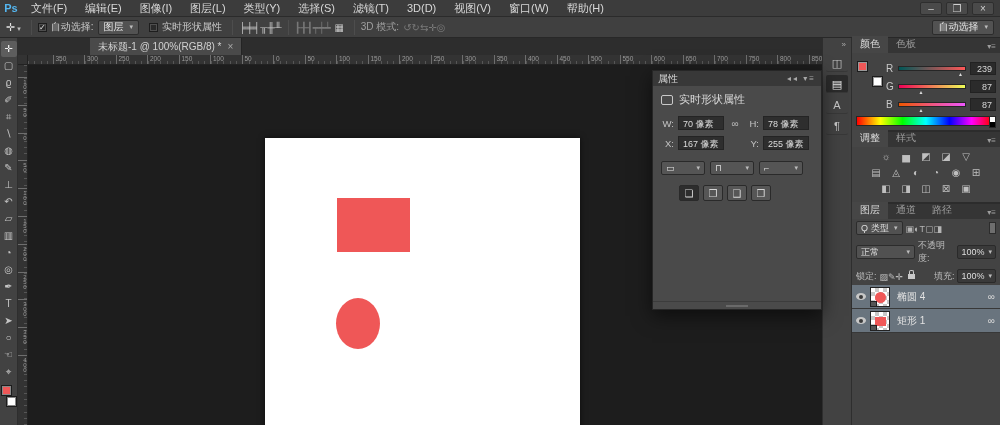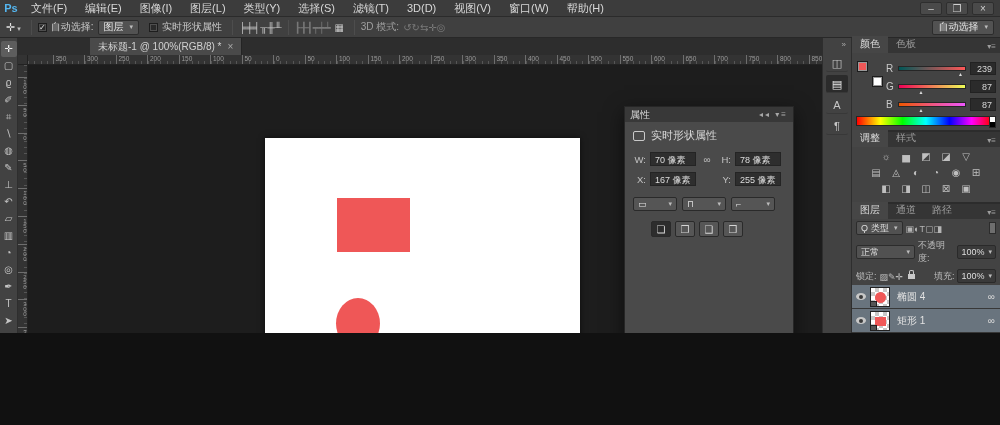--- a/index.html
+++ b/index.html
@@ -1,19 +1,19 @@
 <!DOCTYPE html>
 <html style="--accent: #EF5757;"><head>
 <meta charset="utf-8">
 <style>
   * { margin:0; padding:0; box-sizing:border-box; }
   html,body { background:#111; }
   body { font-family:"Liberation Sans","DejaVu Sans",sans-serif; }
   #app {
-    position:relative; width:1000px; height:333px; overflow:hidden;
+    position:relative; width:1000px; height:425px; overflow:hidden;
     background:#1e1e1e; color:#d6d6d6; font-size:11px;
     -webkit-user-select:none; user-select:none;
   }
   
   .menubar { position:absolute; left:0; top:0; width:1000px; height:17px;
     background:#3c3c3c; border-bottom:1px solid #2b2b2b; display:flex; align-items:center; }
   .ps-logo { width:22px; text-align:center; font-weight:bold; font-size:11px; color:#54b6f0; }
   .menu-item { padding:0 9px; font-size:11px; color:#d8d8d8; line-height:16px; cursor:default; }
   .win-controls { margin-left:auto; display:flex; gap:4px; padding-right:6px; }
   .win-btn { width:22px; height:13px; text-align:center; line-height:12px; font-size:10px;
@@ -121,22 +121,22 @@
   .thumb .sh-rect { position:absolute; left:4px; top:5px; width:11px; height:9px; background:var(--accent); }
   .thumb .sh-circ { position:absolute; left:4px; top:4px; width:11px; height:11px; border-radius:50%; background:var(--accent); }
   .thumb .notch { position:absolute; left:-1px; bottom:-1px; width:7px; height:6px; background:#555; border:1px solid #222; }
   .layer-name { flex:1; font-size:10px; color:#e2e2e2; }
   .layer-name.italic { font-style:italic; }
   .layer-link { color:#d8d8d8; font-size:10px; }
   .padlock { position:relative; width:7px; height:5px; background:#c9c9c9; display:inline-block; }
   .padlock::before { content:""; position:absolute; top:-4px; left:1px; width:3px; height:4px;
     border:1px solid #c9c9c9; border-bottom:none; border-radius:2px 2px 0 0; }
   
-  .props { position:absolute; left:624px; top:70px; width:170px; height:240px; background:#4a4a4a;
-    border:1px solid #262626; box-shadow:0 6px 18px rgba(0,0,0,.55);margin-top:36px; }
+  .props { position:absolute; left:652px; top:70px; width:170px; height:240px; background:#4a4a4a;
+    border:1px solid #262626; box-shadow:0 6px 18px rgba(0,0,0,.55); }
   .props-header { height:15px; background:#383838; display:flex; align-items:center; padding:0 5px; font-size:10px; color:#d8d8d8; }
   .props-header .hbtns { margin-left:auto; color:#a8a8a8; font-size:8px; letter-spacing:2px; }
   .props-sub { display:flex; align-items:center; gap:6px; padding:6px 8px 4px; color:#d8d8d8; font-size:11px; }
   .live-shape-icon { width:12px; height:10px; border:1px solid #c9c9c9; border-radius:2px; }
   .props-grid { padding:2px 8px; }
   .pf-row { display:flex; align-items:center; gap:4px; height:20px; }
   .pf-label { width:13px; color:#c3c3c3; font-size:9.5px; text-align:right; }
   .pf-value { width:46px; height:14px; background:#2e2e2e; border:1px solid #242424; color:#dcdcdc;
     font-size:9px; padding:1px 4px 0; }
   .pf-link { color:#b9b9b9; font-size:10px; width:14px; text-align:center; }

